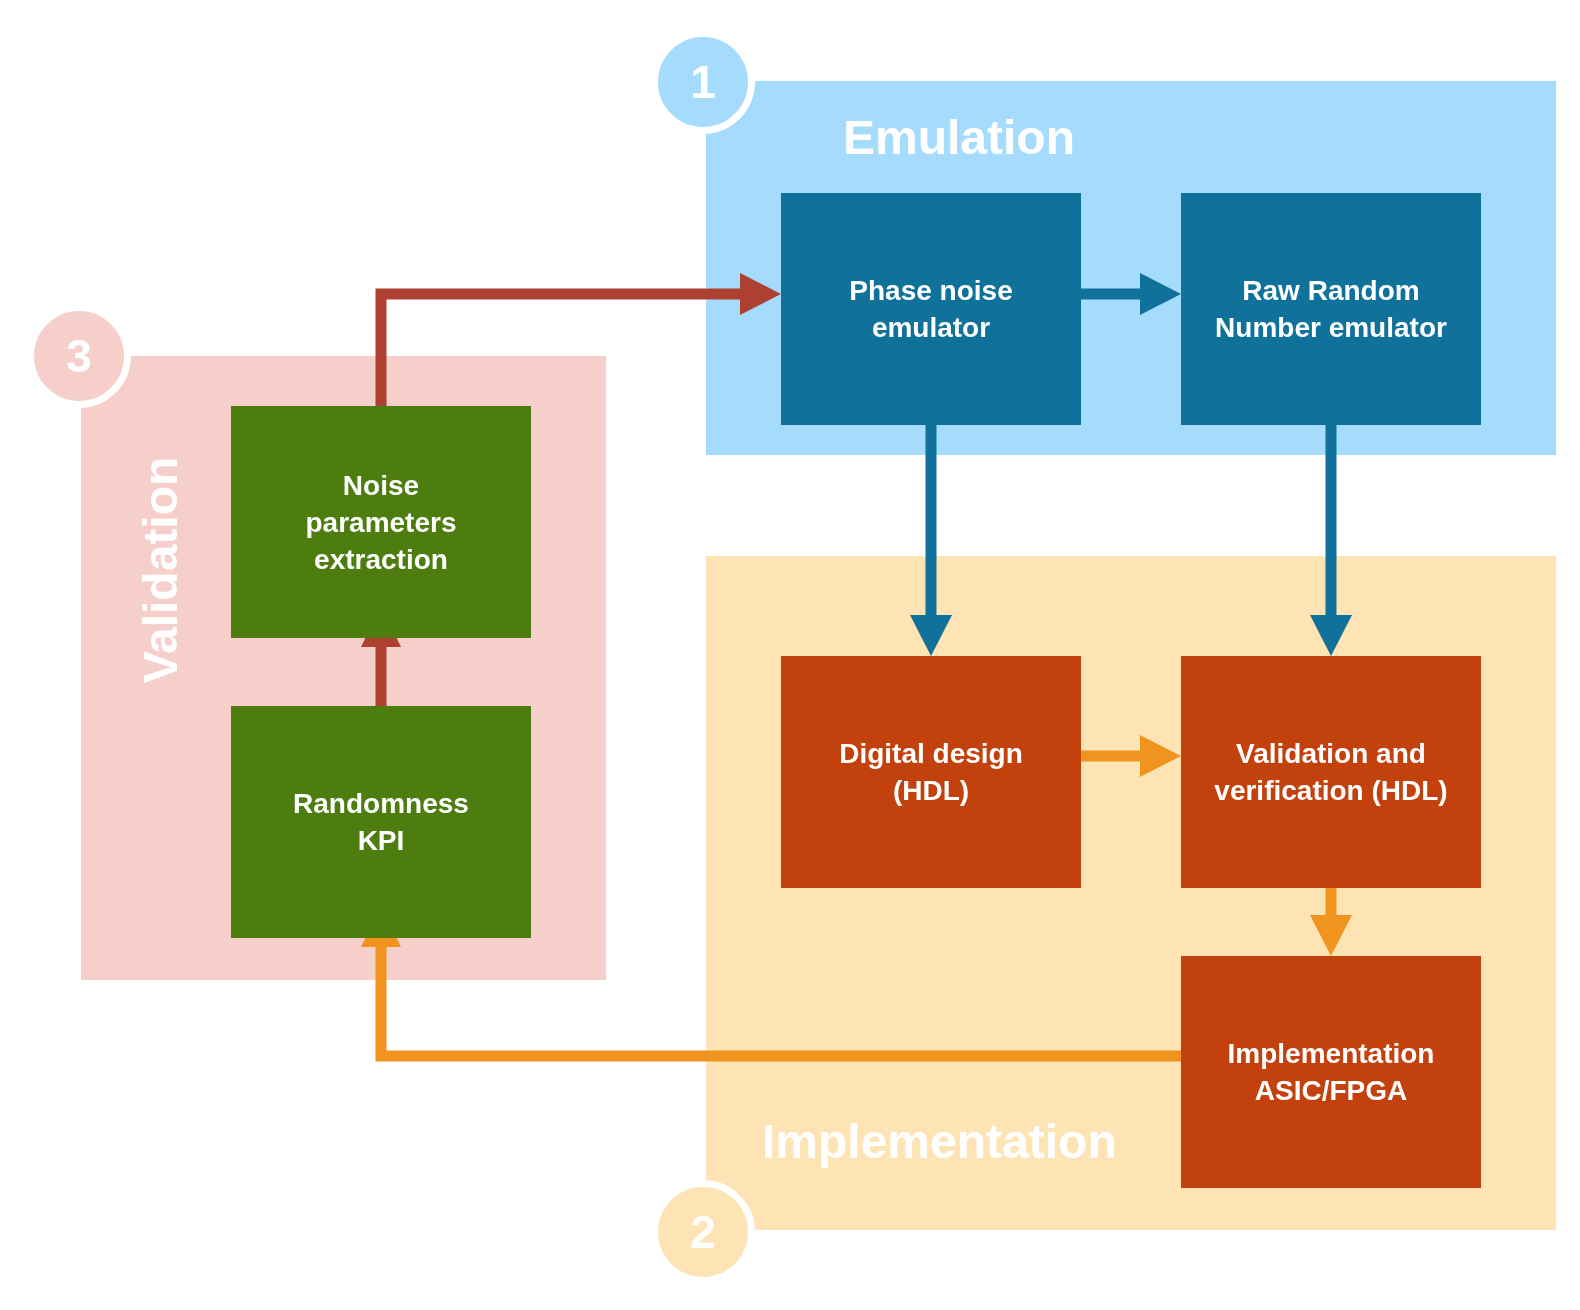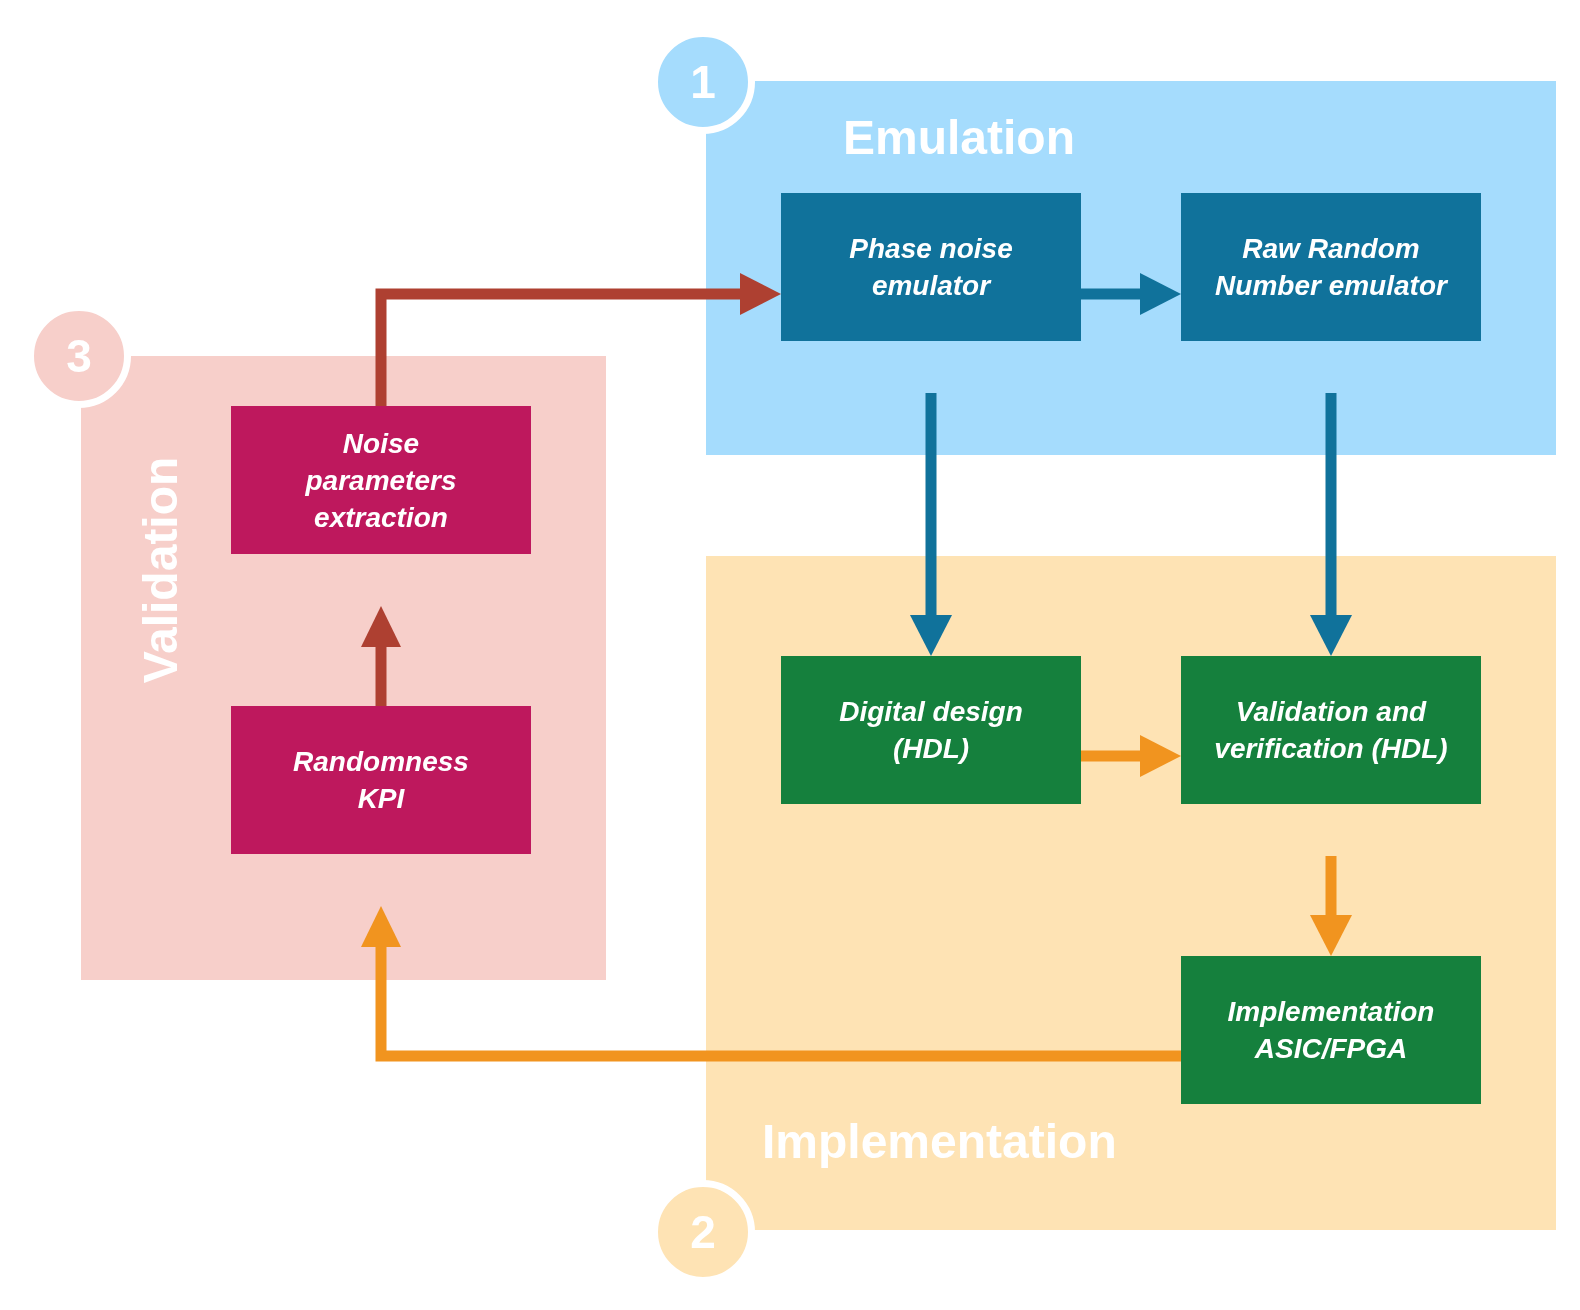--- a/index.html
+++ b/index.html
@@ -13,25 +13,25 @@
            border:7px solid #ffffff; box-sizing:content-box;
            color:#ffffff; font-weight:bold; font-size:46px;
            display:flex; align-items:center; justify-content:center; }
   .badge-1 { left:651px; top:30px; background:#a5dcfd; }
   .badge-2 { left:651px; top:1180px; background:#fee3b4; }
   .badge-3 { left:27px; top:304px; background:#f7cfca; }
   .panel-title { position:absolute; color:#ffffff; font-weight:bold; font-size:48px; white-space:nowrap; }
   .title-emulation { left:800px; top:110px;margin-left:43px; }
   .title-implementation { left:762px; top:1114px; }
   .title-validation { left:160px; top:570px; transform:translate(-50%,-50%) rotate(-90deg); transform-origin:center; }
-  .box { position:absolute; width:300px; height:148px; display:flex; align-items:center; justify-content:center;
-         text-align:center; color:#ffffff; font-weight:bold; font-size:28px; line-height:37px; white-space:pre-line;font-style:italic; }
+  .box { position:absolute; width:300px; height:232px; display:flex; align-items:center; justify-content:center;
+         text-align:center; color:#ffffff; font-weight:bold; font-size:28px; line-height:37px; white-space:pre-line; }
   .box-blue { background:#10729b; }
-  .box-orange { background:#15803d; }
-  .box-red { background:#be185d; }
+  .box-orange { background:#c2410c; }
+  .box-red { background:#4d7c0f; }
   svg.arrows { position:absolute; left:0; top:0; width:1580px; height:1310px; pointer-events:none; }
 </style>
 </head>
 <body>
 
 <div class="panel panel-emulation"></div>
 <div class="panel panel-implementation"></div>
 <div class="panel panel-validation"></div>
 
 <div class="panel-title title-emulation">Emulation</div>

